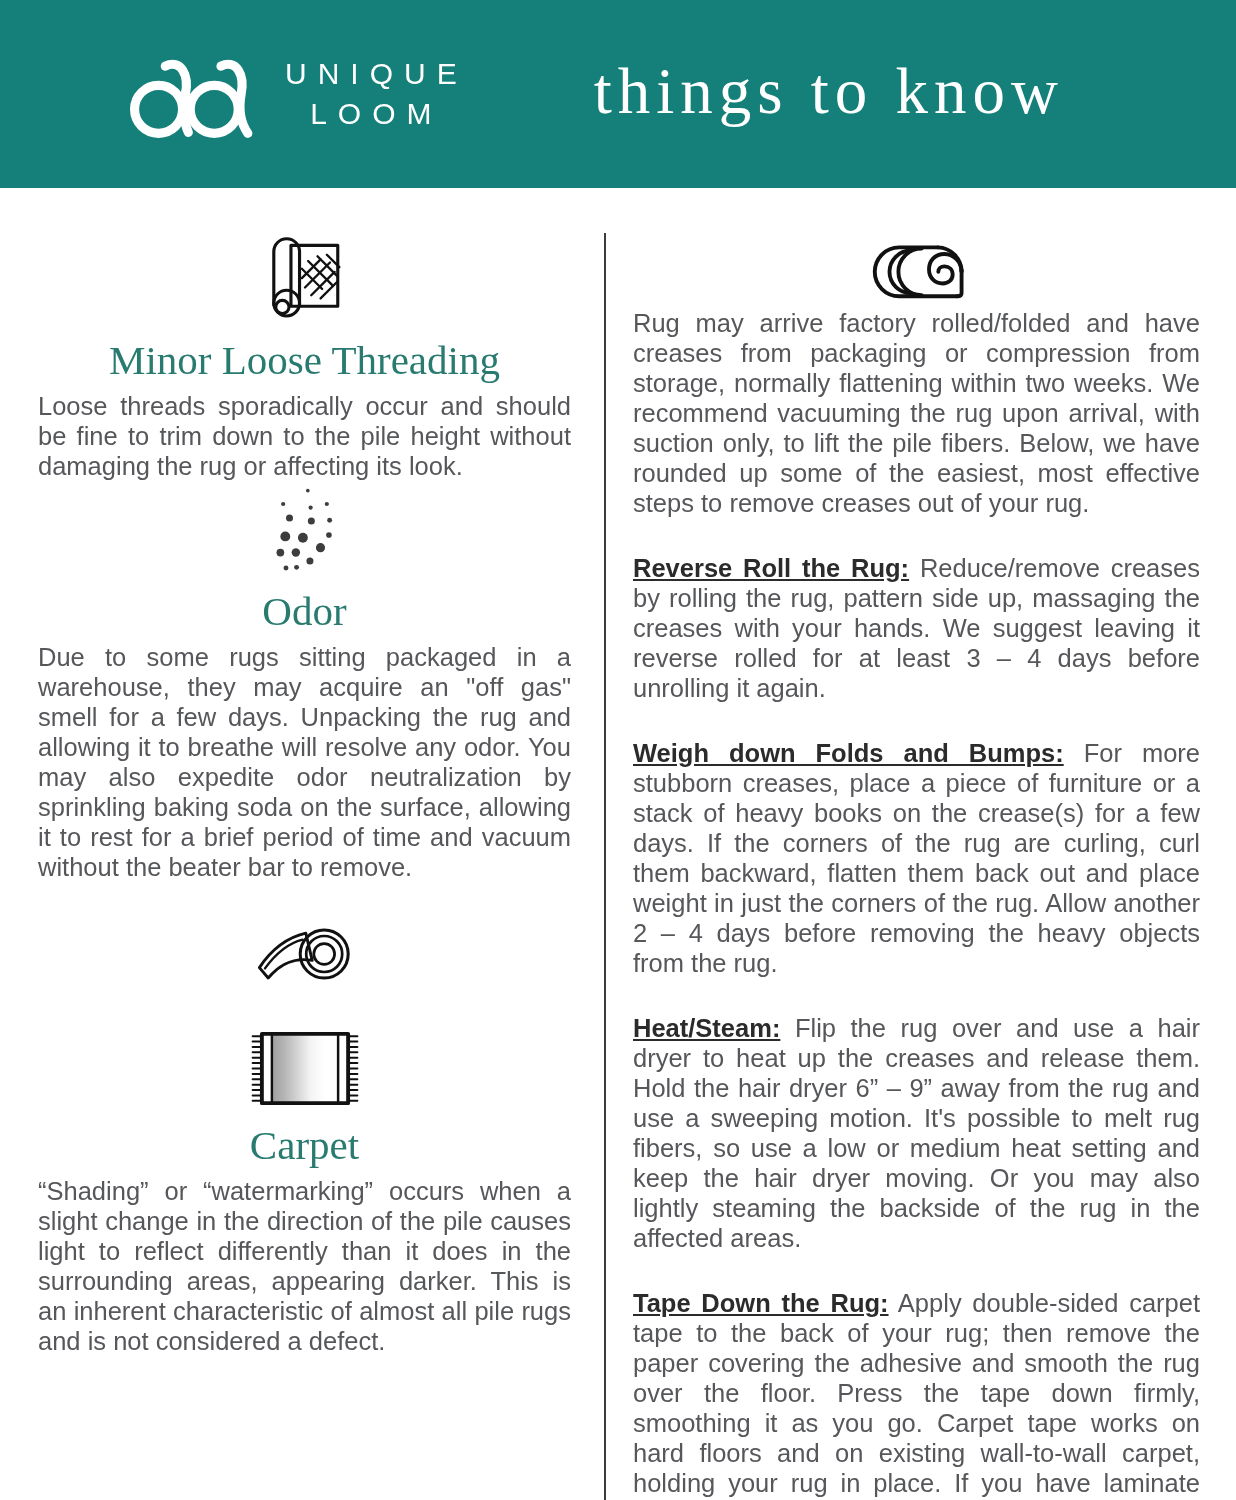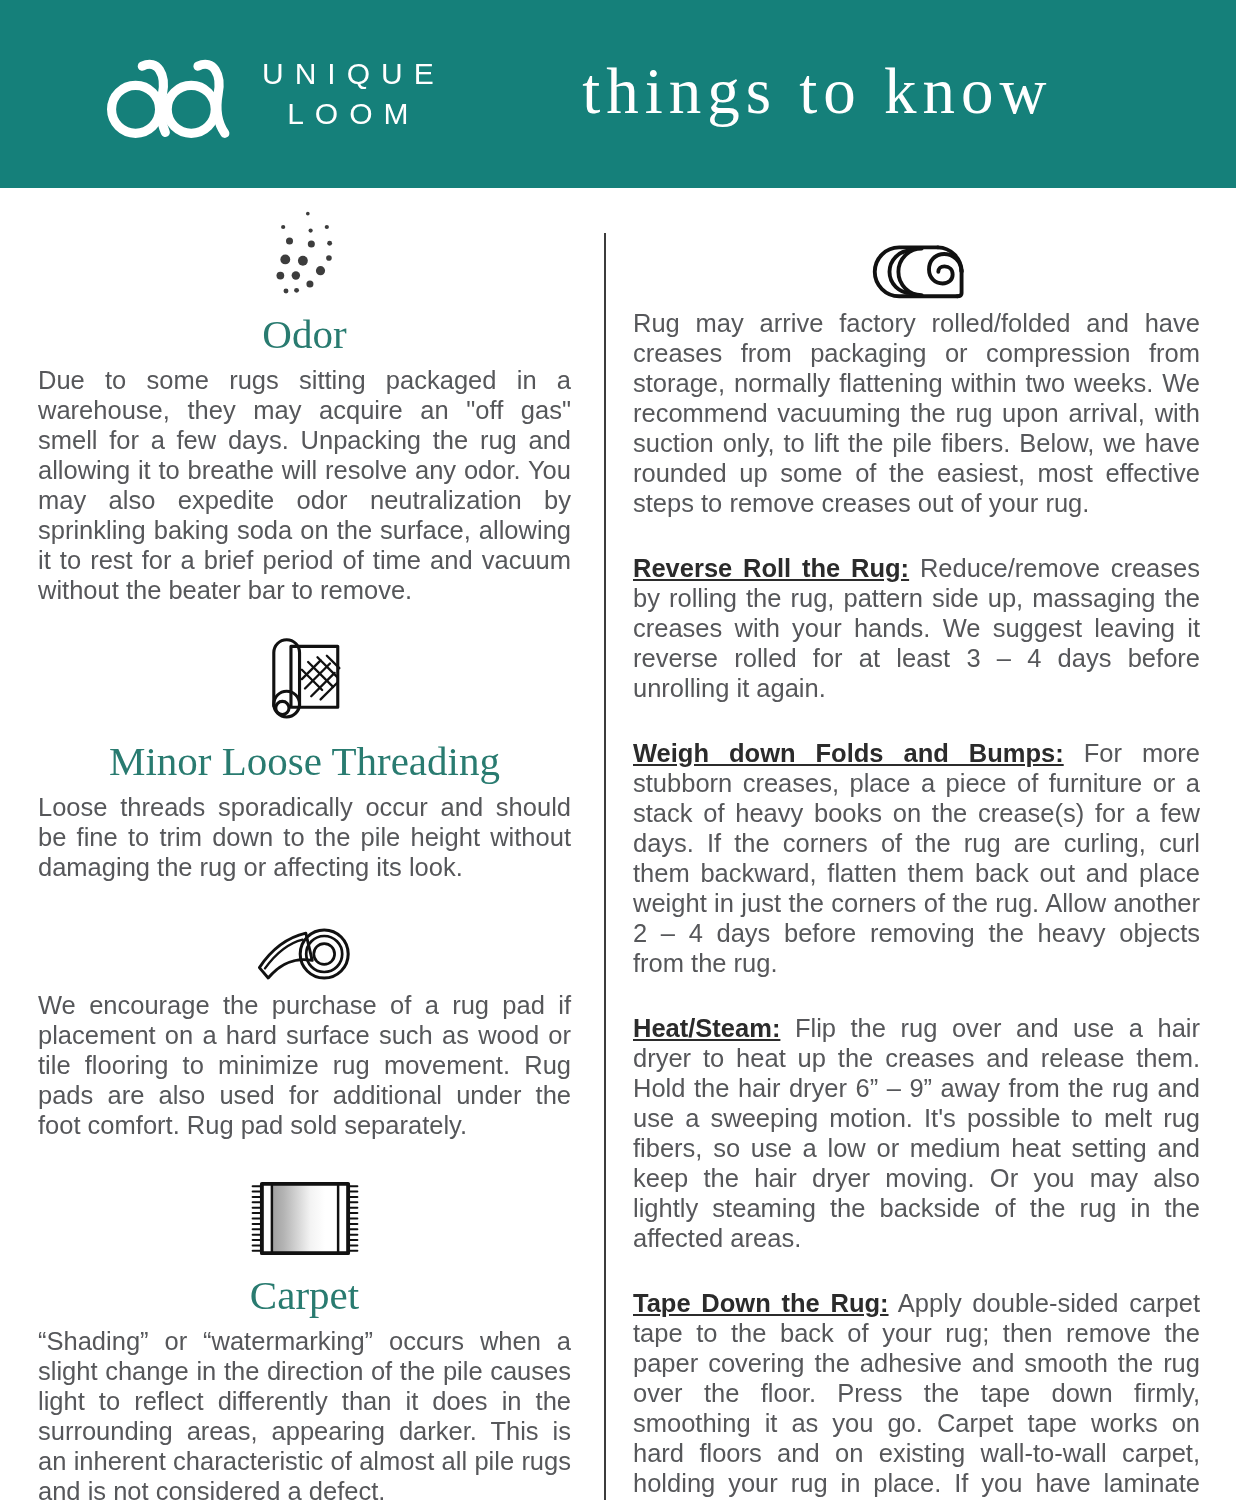--- a/index.html
+++ b/index.html
@@ -8,21 +8,21 @@
     width: 1236px; height: 1500px; overflow: hidden;
     background: #ffffff;
     font-family: "Liberation Sans", sans-serif;
   }
   .page { width: 1236px; height: 1500px; display: flex; flex-direction: column; }
 
   
   .masthead {
     height: 188px; flex: 0 0 188px;
     background: #15807a;
-    display: flex; align-items: center;
+    display: flex; align-items: center; padding-left: 23px;
   }
   .brand { display: flex; align-items: center; margin-left: 98px; }
   .logo-svg { width: 150px; height: 96px; display: block; }
   .brand-text {
     color: #ffffff; margin-left: 14px; text-align: center;
     font-size: 30px; letter-spacing: 11px; line-height: 1.32; font-weight: 400;
   }
   .brand-text span { display: block; }
   .masthead-title {
     flex: 1; text-align: center; margin: 0 46px 6px 0;
@@ -80,20 +80,43 @@
         <span>UNIQUE</span>
         <span>LOOM</span>
       </div>
     </div>
     <h1 class="masthead-title">things to know</h1>
   </header>
 
   <main class="content">
 
     <section class="col col-left">
+
+      <div class="section mt-thread">
+        <span class="icon-wrap">
+          <svg width="78" height="94" viewBox="0 0 100 120">
+            <rect class="ink" x="32" y="22" width="60" height="78" stroke-width="4" fill="#ffffff"></rect>
+            <g class="ink" stroke-width="3">
+              <path d="M 46,64 L 70,40"></path>
+                <path d="M 50,76 L 82,44"></path>
+              <path d="M 58,86 L 88,56"></path>
+                <path d="M 70,90 L 92,68"></path>
+              <path d="M 46,52 L 72,78"></path>
+                <path d="M 54,42 L 86,74"></path>
+              <path d="M 66,36 L 92,62"></path>
+                <path d="M 78,34 L 94,50"></path>
+            </g>
+            <path class="ink" d="M 10,98 L 10,30 A 16.5,16.5 0 0 1 43,30 L 43,98" stroke-width="4" fill="#ffffff"></path>
+            <circle class="ink" cx="26.5" cy="96" r="16.5" stroke-width="4" fill="#ffffff"></circle>
+            <circle class="ink" cx="21" cy="101" r="8.5" stroke-width="4" fill="#ffffff"></circle>
+          </svg>
+        </span>
+        <h2 class="section-title">Minor Loose Threading</h2>
+        <p class="body-text">Loose threads sporadically occur and should be fine to trim down to the pile height without damaging the rug or affecting its look.</p>
+      </div>
 
       <div class="section mt-odor">
         <span class="icon-wrap">
           <svg width="64" height="88" viewBox="0 0 90 125">
             <g fill="#3d3d3d">
               <circle cx="49" cy="8" r="2.6"></circle>
                 <circle cx="14" cy="27" r="3"></circle>
               <circle cx="53" cy="32" r="3"></circle>
                 <circle cx="76" cy="27" r="3"></circle>
               <circle cx="23" cy="47" r="5"></circle>
@@ -108,54 +131,30 @@
                 <circle cx="52" cy="108" r="5"></circle>
               <circle cx="18" cy="118" r="3.5"></circle>
                 <circle cx="33" cy="117" r="3.5"></circle>
             </g>
           </svg>
         </span>
         <h2 class="section-title">Odor</h2>
         <p class="body-text">Due to some rugs sitting packaged in a warehouse, they may acquire an "off gas" smell for a few days. Unpacking the rug and allowing it to breathe will resolve any odor. You may also expedite odor neutralization by sprinkling baking soda on the surface, allowing it to rest for a brief period of time and vacuum without the beater bar to remove.</p>
       </div>
 
-      <div class="section mt-thread">
-        <span class="icon-wrap">
-          <svg width="78" height="94" viewBox="0 0 100 120">
-            <rect class="ink" x="32" y="22" width="60" height="78" stroke-width="4" fill="#ffffff"></rect>
-            <g class="ink" stroke-width="3">
-              <path d="M 46,64 L 70,40"></path>
-                <path d="M 50,76 L 82,44"></path>
-              <path d="M 58,86 L 88,56"></path>
-                <path d="M 70,90 L 92,68"></path>
-              <path d="M 46,52 L 72,78"></path>
-                <path d="M 54,42 L 86,74"></path>
-              <path d="M 66,36 L 92,62"></path>
-                <path d="M 78,34 L 94,50"></path>
-            </g>
-            <path class="ink" d="M 10,98 L 10,30 A 16.5,16.5 0 0 1 43,30 L 43,98" stroke-width="4" fill="#ffffff"></path>
-            <circle class="ink" cx="26.5" cy="96" r="16.5" stroke-width="4" fill="#ffffff"></circle>
-            <circle class="ink" cx="21" cy="101" r="8.5" stroke-width="4" fill="#ffffff"></circle>
-          </svg>
-        </span>
-        <h2 class="section-title">Minor Loose Threading</h2>
-        <p class="body-text">Loose threads sporadically occur and should be fine to trim down to the pile height without damaging the rug or affecting its look.</p>
-      </div>
-
       <div class="section mt-pad">
         <span class="icon-wrap">
           <svg width="104" height="64" viewBox="0 0 130 80">
             <path class="ink" d="M 66,14 C 40,20 22,36 8,57 L 19,70 C 35,51 52,44 74,48 Z" stroke-width="3.6" fill="#ffffff"></path>
             <path class="ink" d="M 62,22 C 42,27 28,40 15,58" stroke-width="3"></path>
             <circle class="ink" cx="89" cy="40" r="30" stroke-width="3.8" fill="#ffffff"></circle>
             <circle class="ink" cx="89" cy="40" r="22.5" stroke-width="3.4"></circle>
             <circle class="ink" cx="89" cy="40" r="13" stroke-width="3.4"></circle>
           </svg>
         </span>
-        <p class="body-text">We encourage the purchase of a rug pad if placement on a hard surface such as wood or tile flooring to minimize rug movement. Rug pads are also used for additional under the foot comfort. Rug pad sold separately.</p>
       </div>
 
       <div class="section mt-shade">
         <span class="icon-wrap">
           <svg width="108" height="77" viewBox="0 0 140 100">
             <defs>
               <linearGradient id="shadeGrad" x1="0" y1="0" x2="1" y2="0">
                 <stop offset="0" stop-color="#9f9f9f"></stop>
                 <stop offset="0.18" stop-color="#b4b4b4"></stop>
                 <stop offset="0.58" stop-color="#f3f3f3"></stop>

